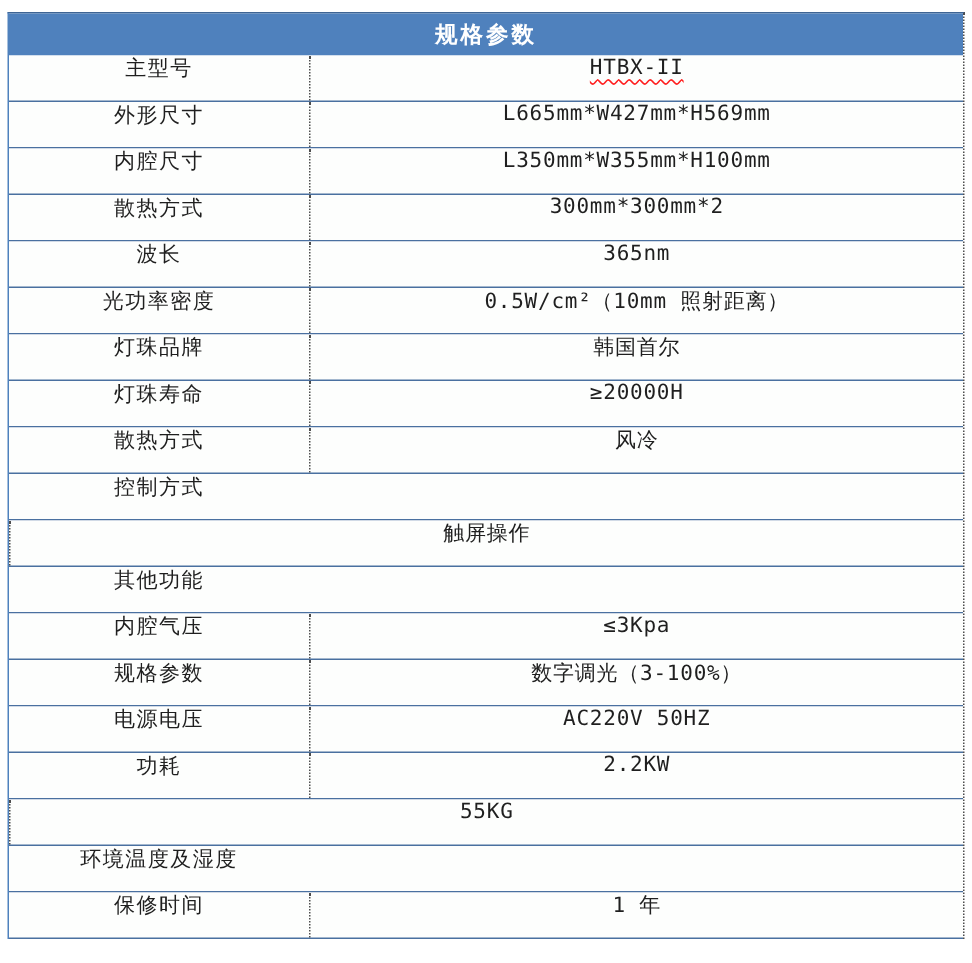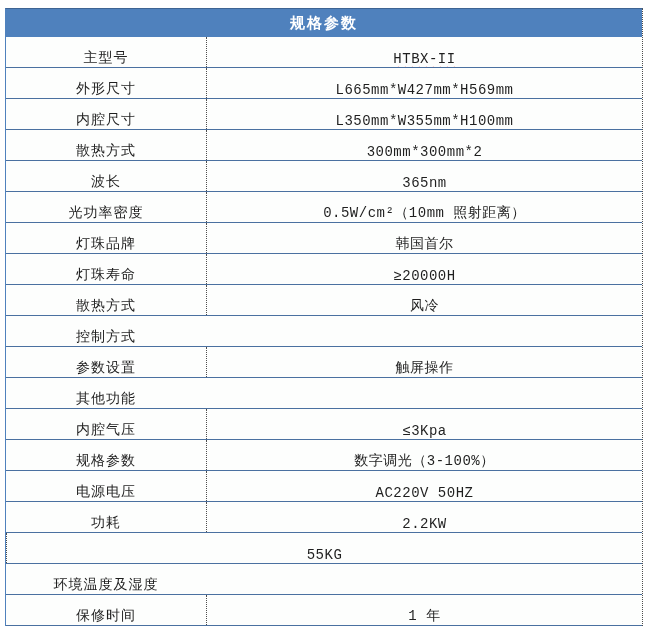--- a/index.html
+++ b/index.html
@@ -34,37 +34,36 @@
   }
   .spec-row {
     display: flex;
     height: 31px;
     box-sizing: border-box;
     border-bottom: 1px solid #4a70a0;
     background: #fdfefd;
   }
   .cell {
     display: flex;
-    align-items: flex-end;
+    align-items: flex-start;
     justify-content: center;
     box-sizing: border-box;
     color: #1f1f1f;
     font-size: 14px;
     white-space: pre;
     overflow: hidden;
   }
   .cell.label {
     width: 200px;
     letter-spacing: 1px;
   }
   .cell.value {
     flex: 1;
     border-left: 1px dotted #4d4d4d;
     letter-spacing: 0.5px;
-    font-family: Liberation Mono, monospace;
   }
   .squiggle {
     text-decoration: underline wavy #ff1f1f 1px;
     text-underline-offset: 3px;
   }
 </style>
 </head>
 <body>
 
 <div class="spec-table">
@@ -151,23 +150,20 @@
     </div>
   </div>
 
   <div class="spec-row">
     <div class="cell label">
       <span>控制方式</span>
     </div>
   </div>
 
   <div class="spec-row">
-    <div class="cell label">
-      <span>参数设置</span>
-    </div>
     <div class="cell value">
       <span>触屏操作</span>
     </div>
   </div>
 
   <div class="spec-row">
     <div class="cell label">
       <span>其他功能</span>
     </div>
   </div>

